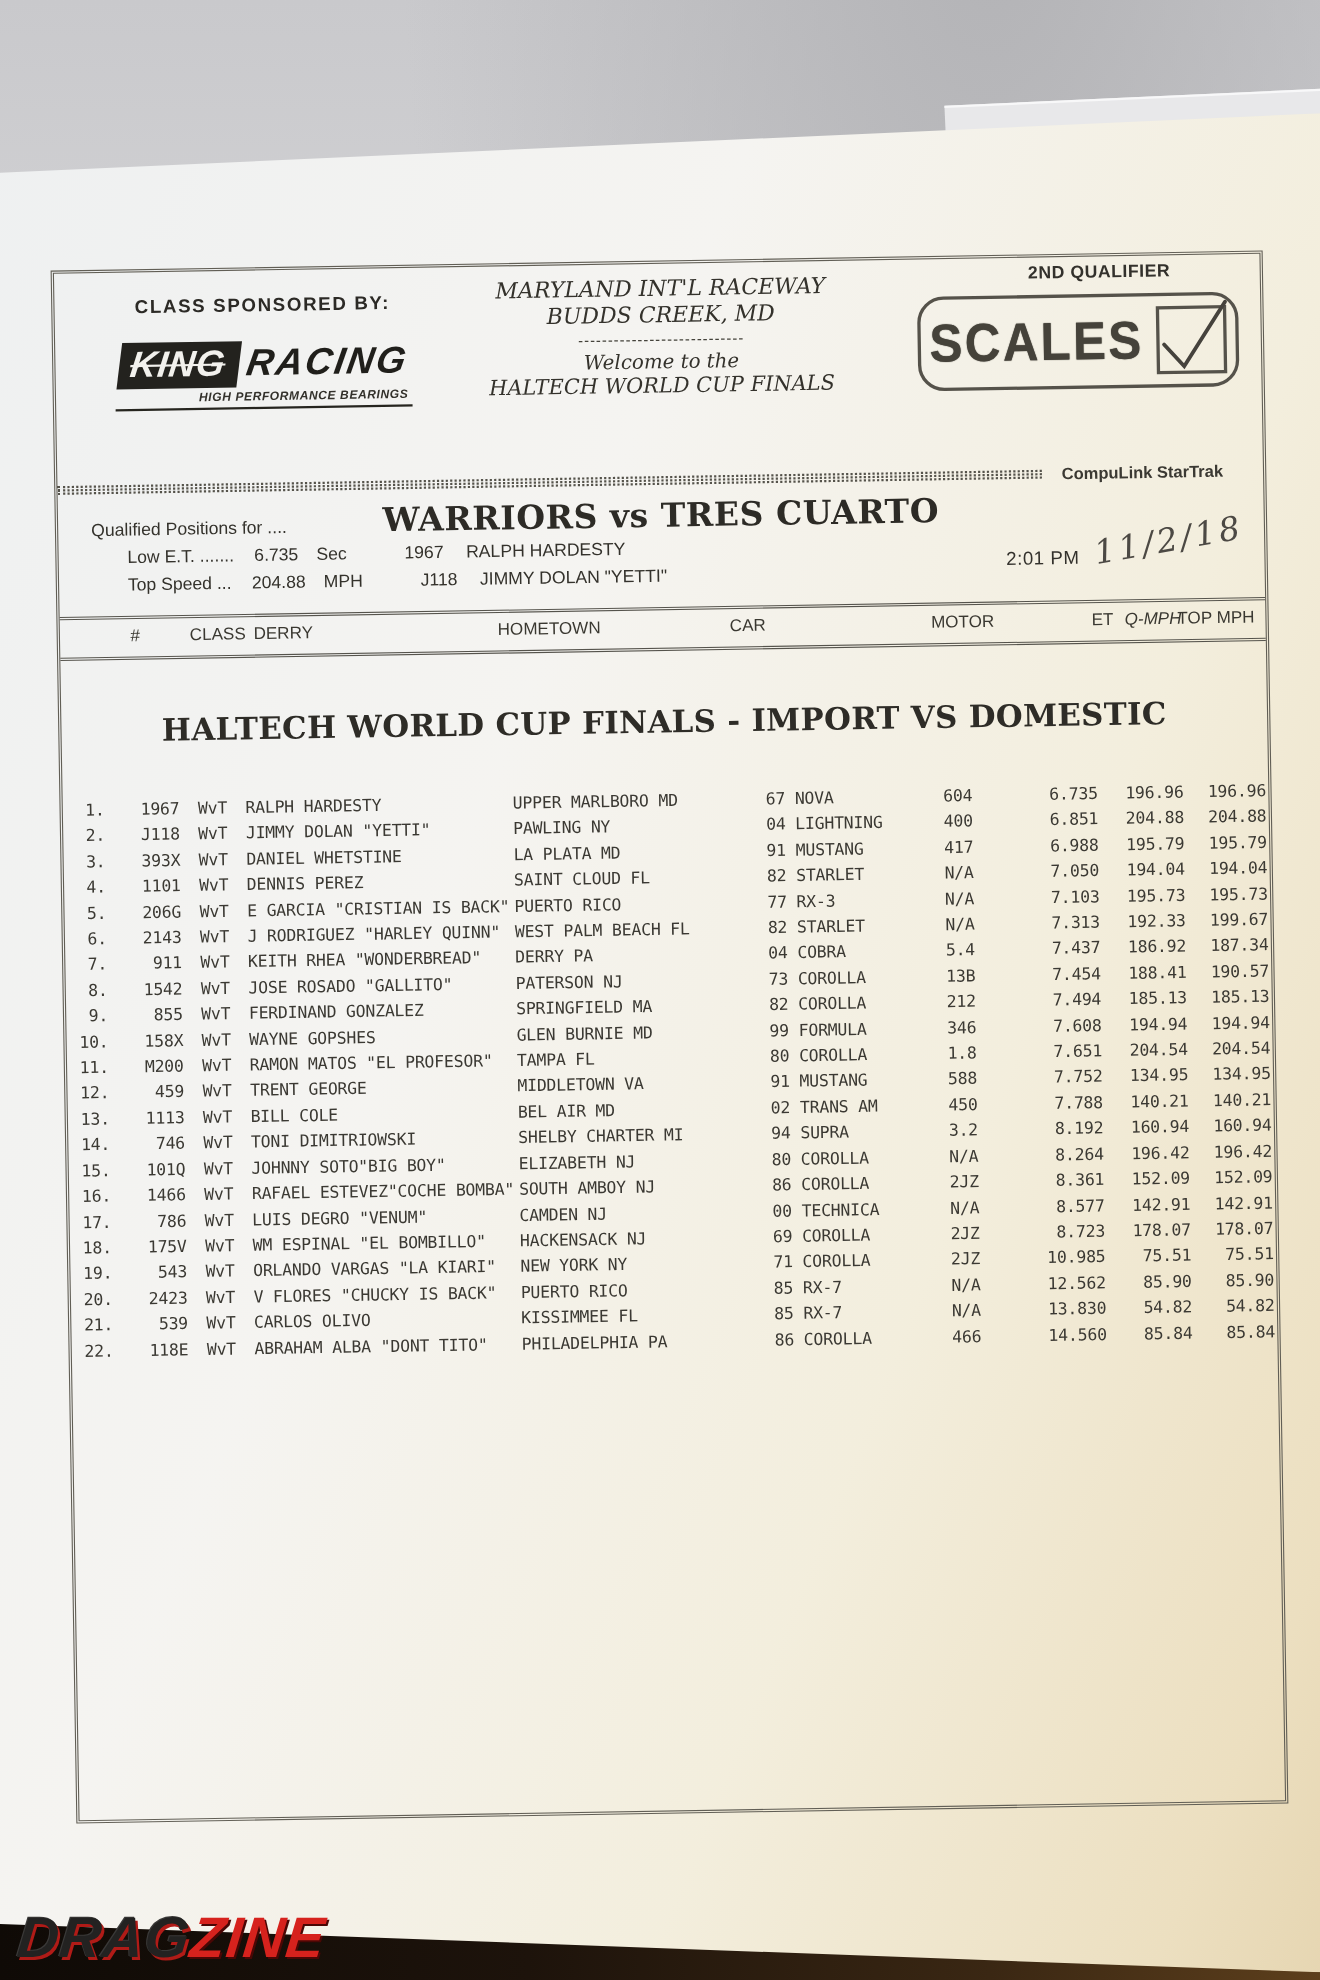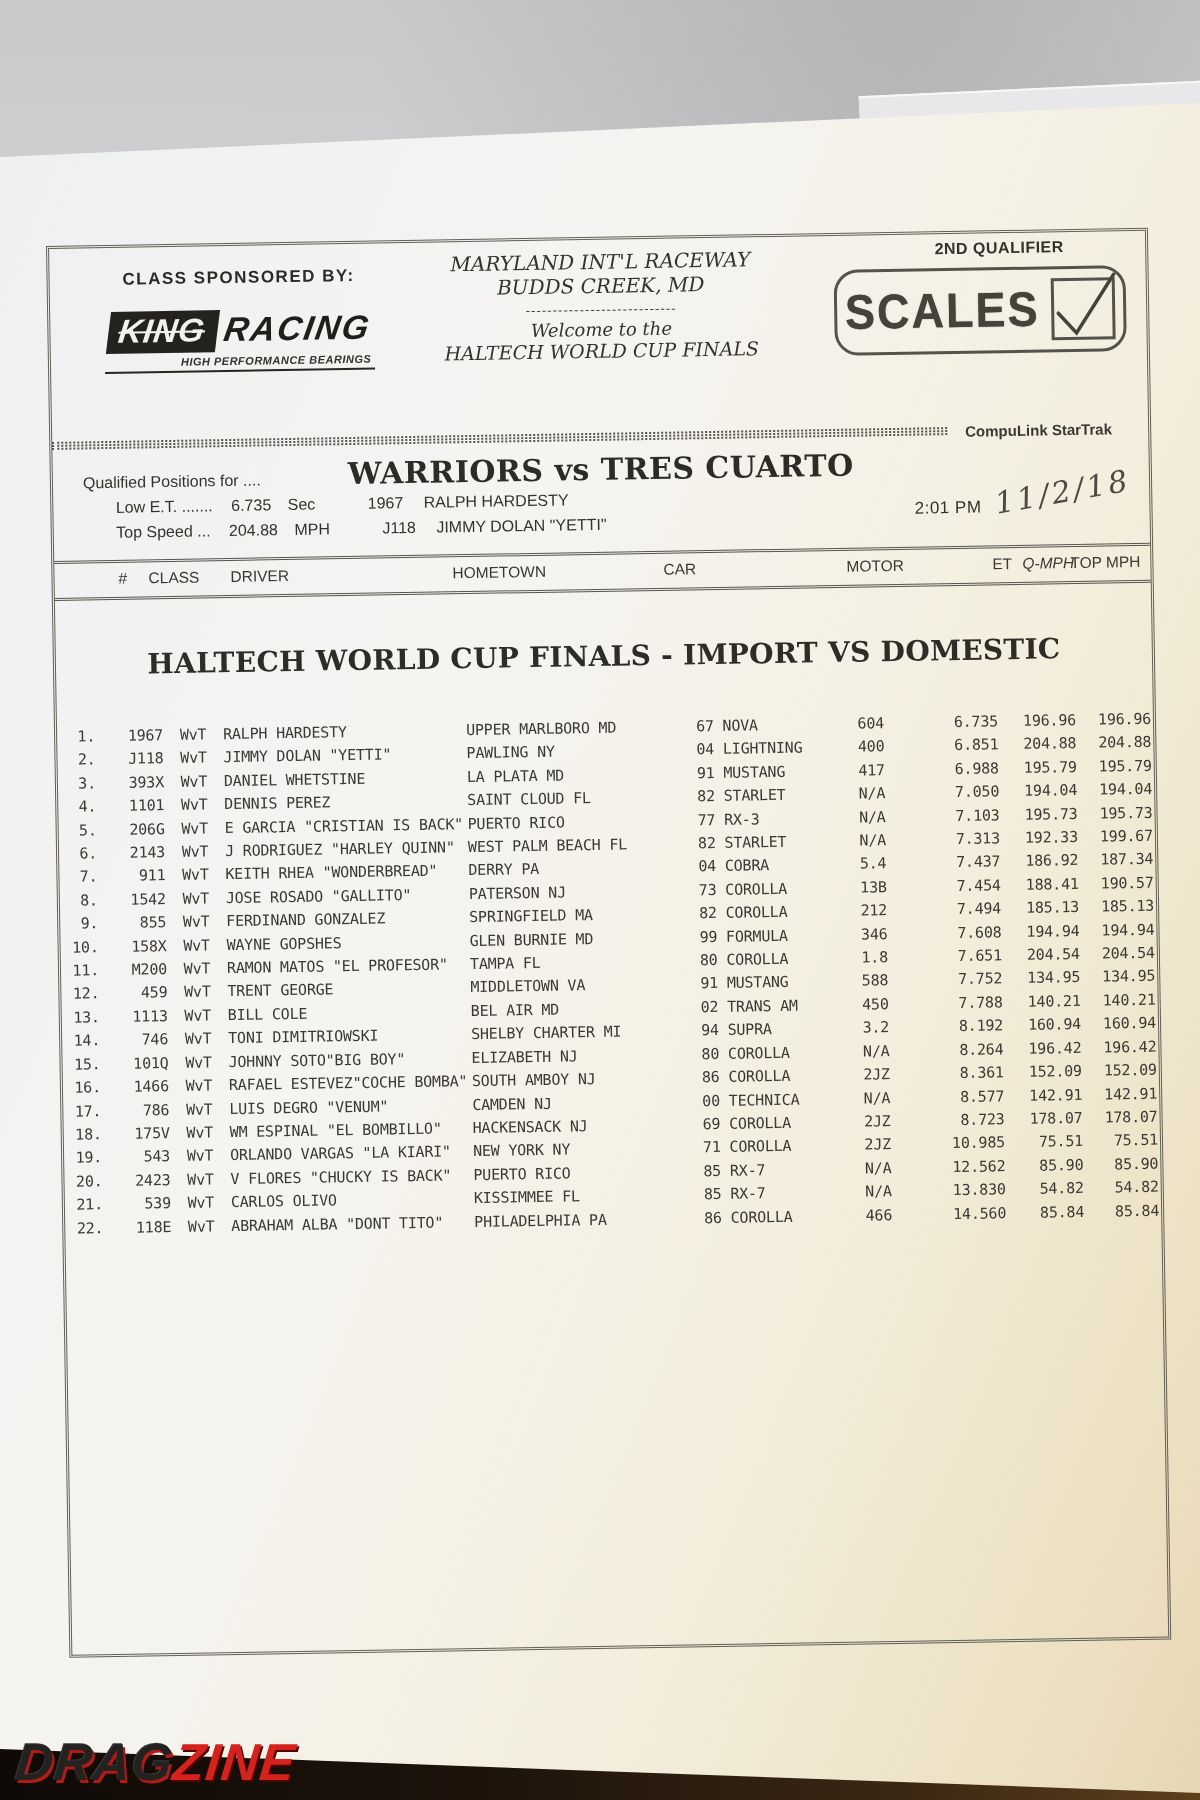--- a/index.html
+++ b/index.html
@@ -78,21 +78,21 @@
   .qp-car{display:inline-block;margin-left:48px;}
   .qp-driver{display:inline-block;margin-left:16px;}
   .clock{position:absolute;right:168px;top:58px;font-size:17px;color:#33312c;letter-spacing:.5px;}
   .handwritten{position:absolute;right:18px;top:36px;font-family:"DejaVu Serif","Liberation Serif",serif;
     font-style:italic;font-size:30px;color:#4c4944;transform:rotate(-9deg);letter-spacing:3px;white-space:nowrap;}
 
   
   .colheaders{position:relative;height:34px;border-top:3px double #55534c;border-bottom:3px double #55534c;
     font-size:15.5px;color:#3a3831;}
   .colheaders span{position:absolute;top:7px;white-space:nowrap;}
-  .h-pos{left:64px;}.h-class{left:94px;}.h-driver{left:176px;}.h-hometown{left:398px;}
+  .h-pos{left:64px;}.h-class{left:118px;}.h-driver{left:176px;}.h-hometown{left:398px;}
   .h-car{left:609px;}.h-motor{left:792px;}.h-et{left:906px;margin-left:32px;}.h-qmph{left:968px;font-style:italic;}.h-top{left:1016px;}
 
   
   .section-title{margin-top:48px;text-align:center;font-family:"DejaVu Serif","Liberation Serif",serif;
     font-weight:700;font-size:28px;color:#2e2c27;letter-spacing:.3px;white-space:nowrap;}
   .rows{margin-top:44px;font-family:"DejaVu Sans Mono","Liberation Mono",monospace;font-size:15px;
     letter-spacing:-0.2px;color:#3b3933;}
   .row{display:grid;grid-template-columns:38px 68px 60px 243px 230px 128px 60px 114px 78px 75px;
     line-height:23.4px;white-space:nowrap;}
   .c-pos,.c-num,.c-motor,.c-et,.c-qmph,.c-top{text-align:right;}
@@ -176,21 +176,21 @@
             <span class="qp-driver">JIMMY DOLAN "YETTI"</span>
           </div>
         </div>
         <div class="clock">2:01 PM</div>
         <div class="handwritten">11/2/18</div>
       </div>
 
       <div class="colheaders">
         <span class="h-pos">#</span>
         <span class="h-class">CLASS</span>
-        <span class="h-driver">DRIVER</span>
+        <span class="h-driver">DERRY</span>
         <span class="h-hometown">HOMETOWN</span>
         <span class="h-car">CAR</span>
         <span class="h-motor">MOTOR</span>
         <span class="h-et">ET</span>
         <span class="h-qmph">Q-MPH</span>
         <span class="h-top">TOP MPH</span>
       </div>
 
       <div class="section-title">HALTECH WORLD CUP FINALS - IMPORT VS DOMESTIC</div>
 

